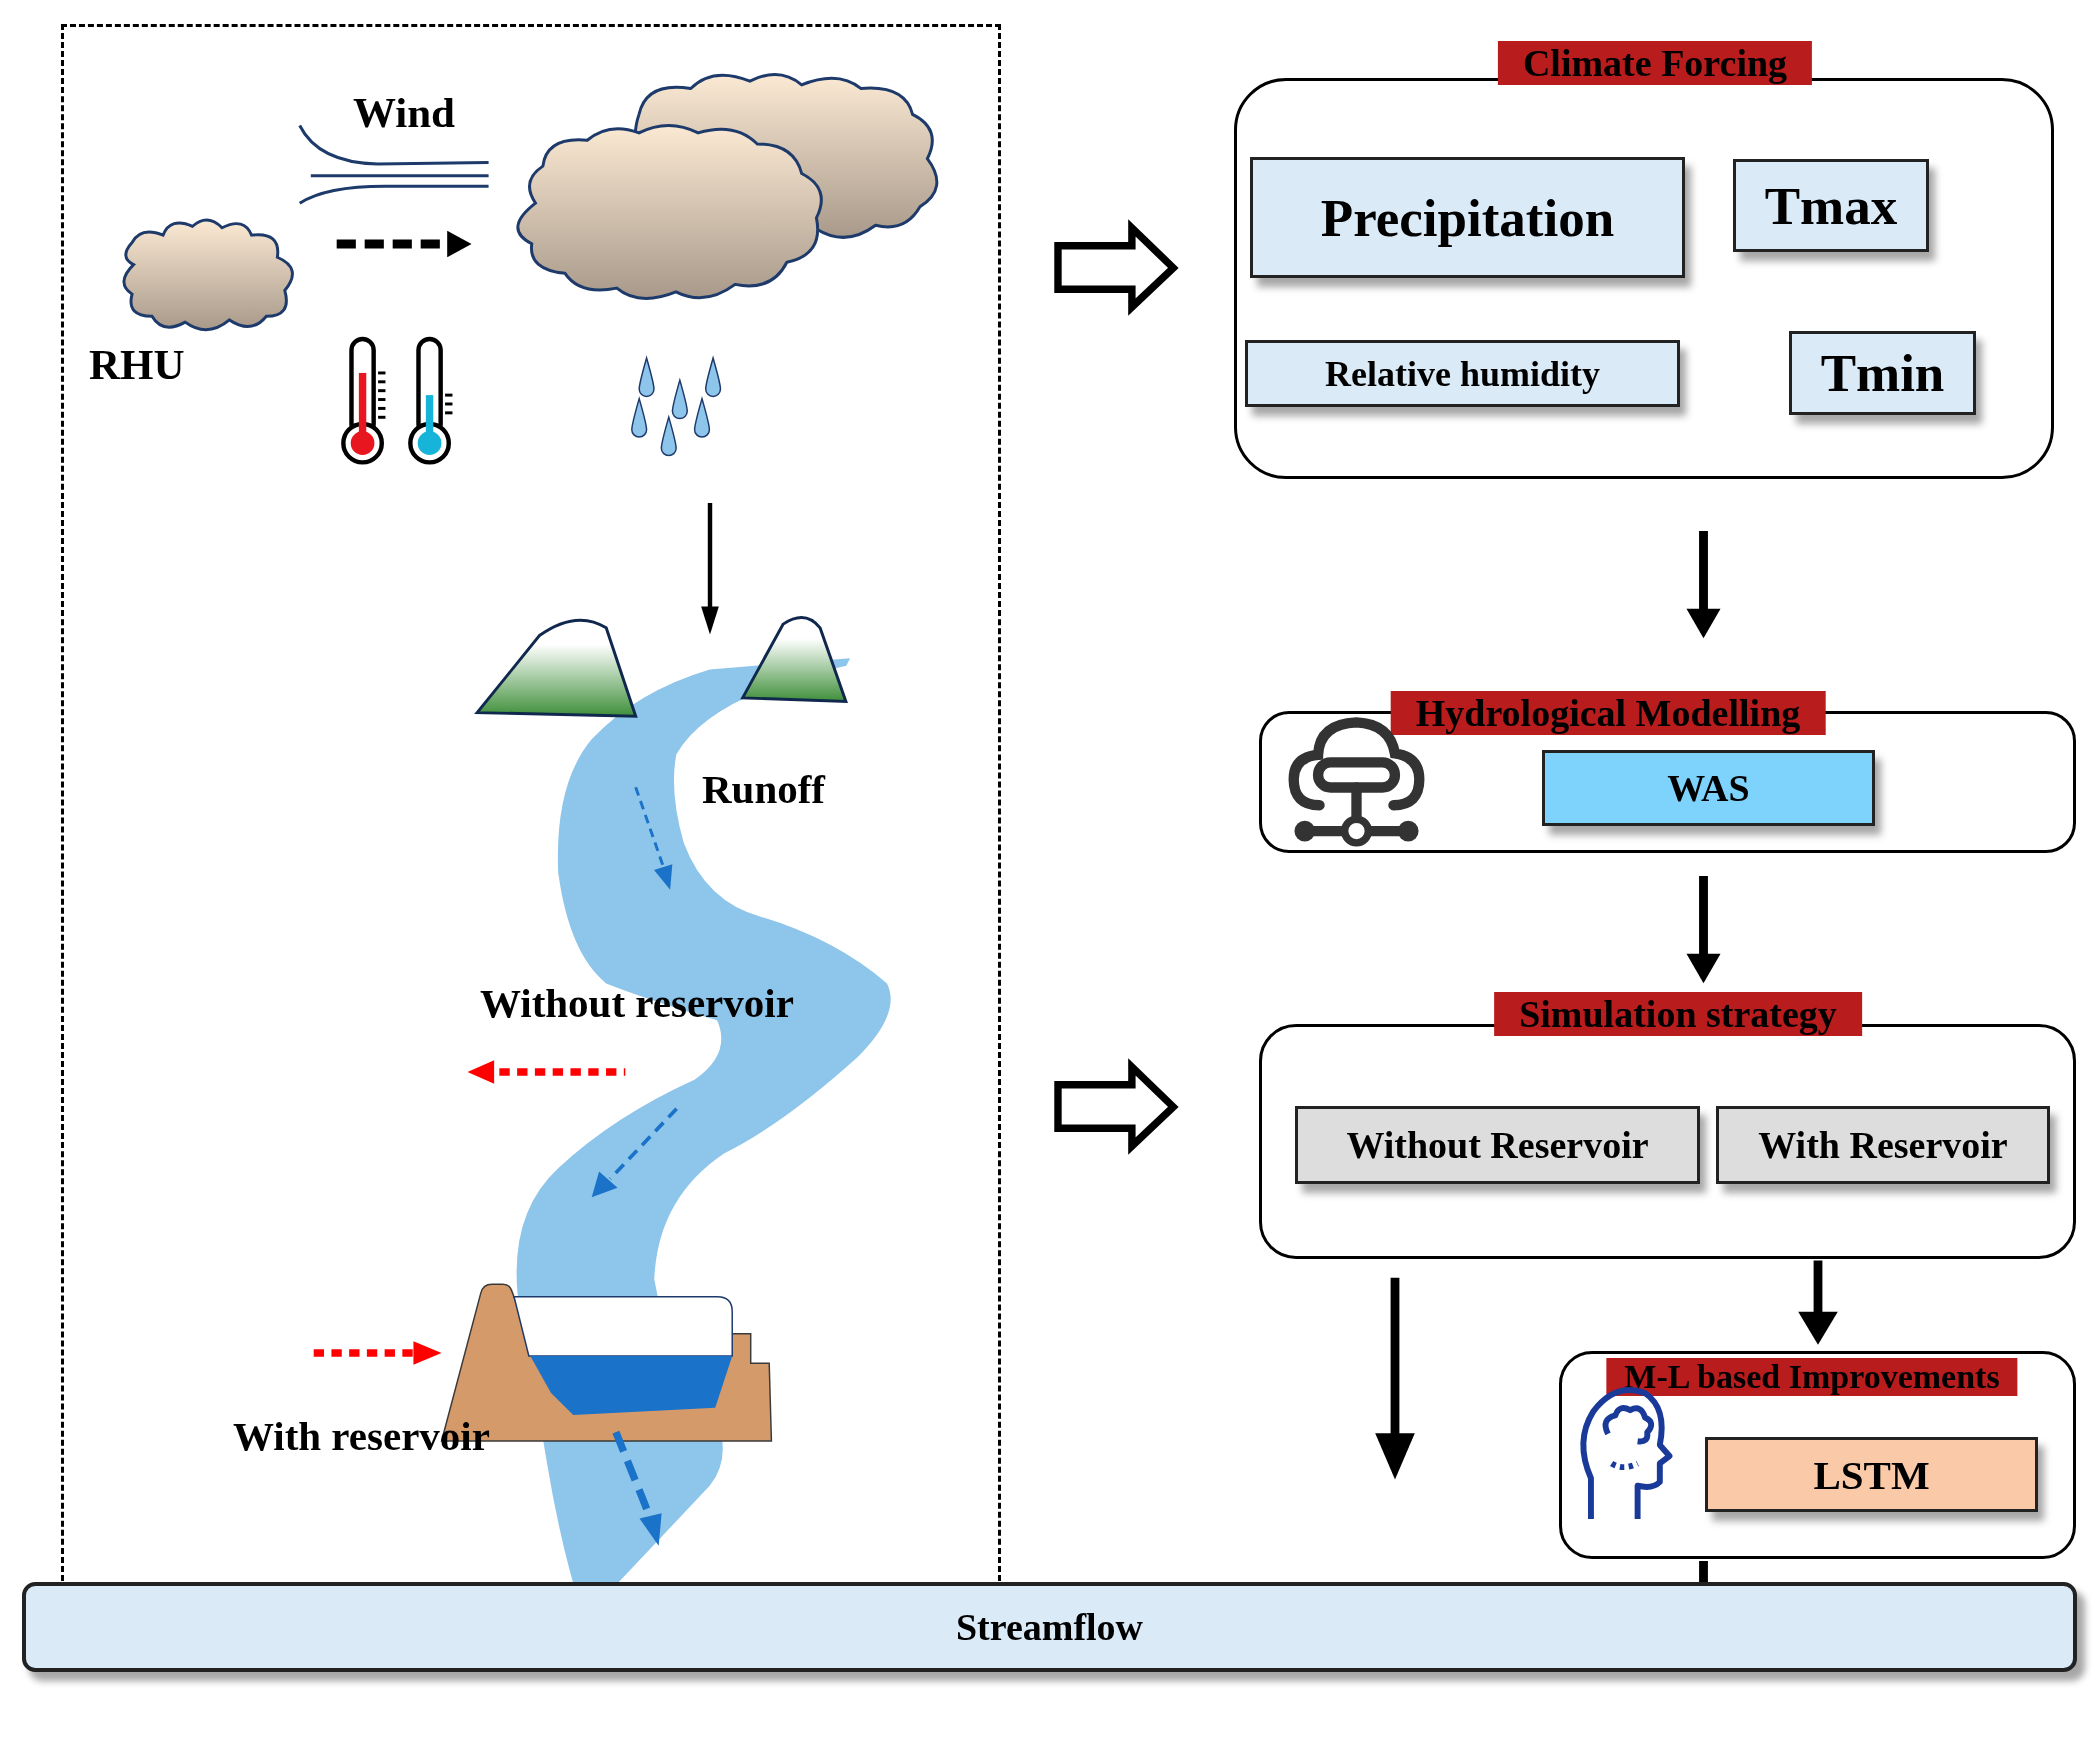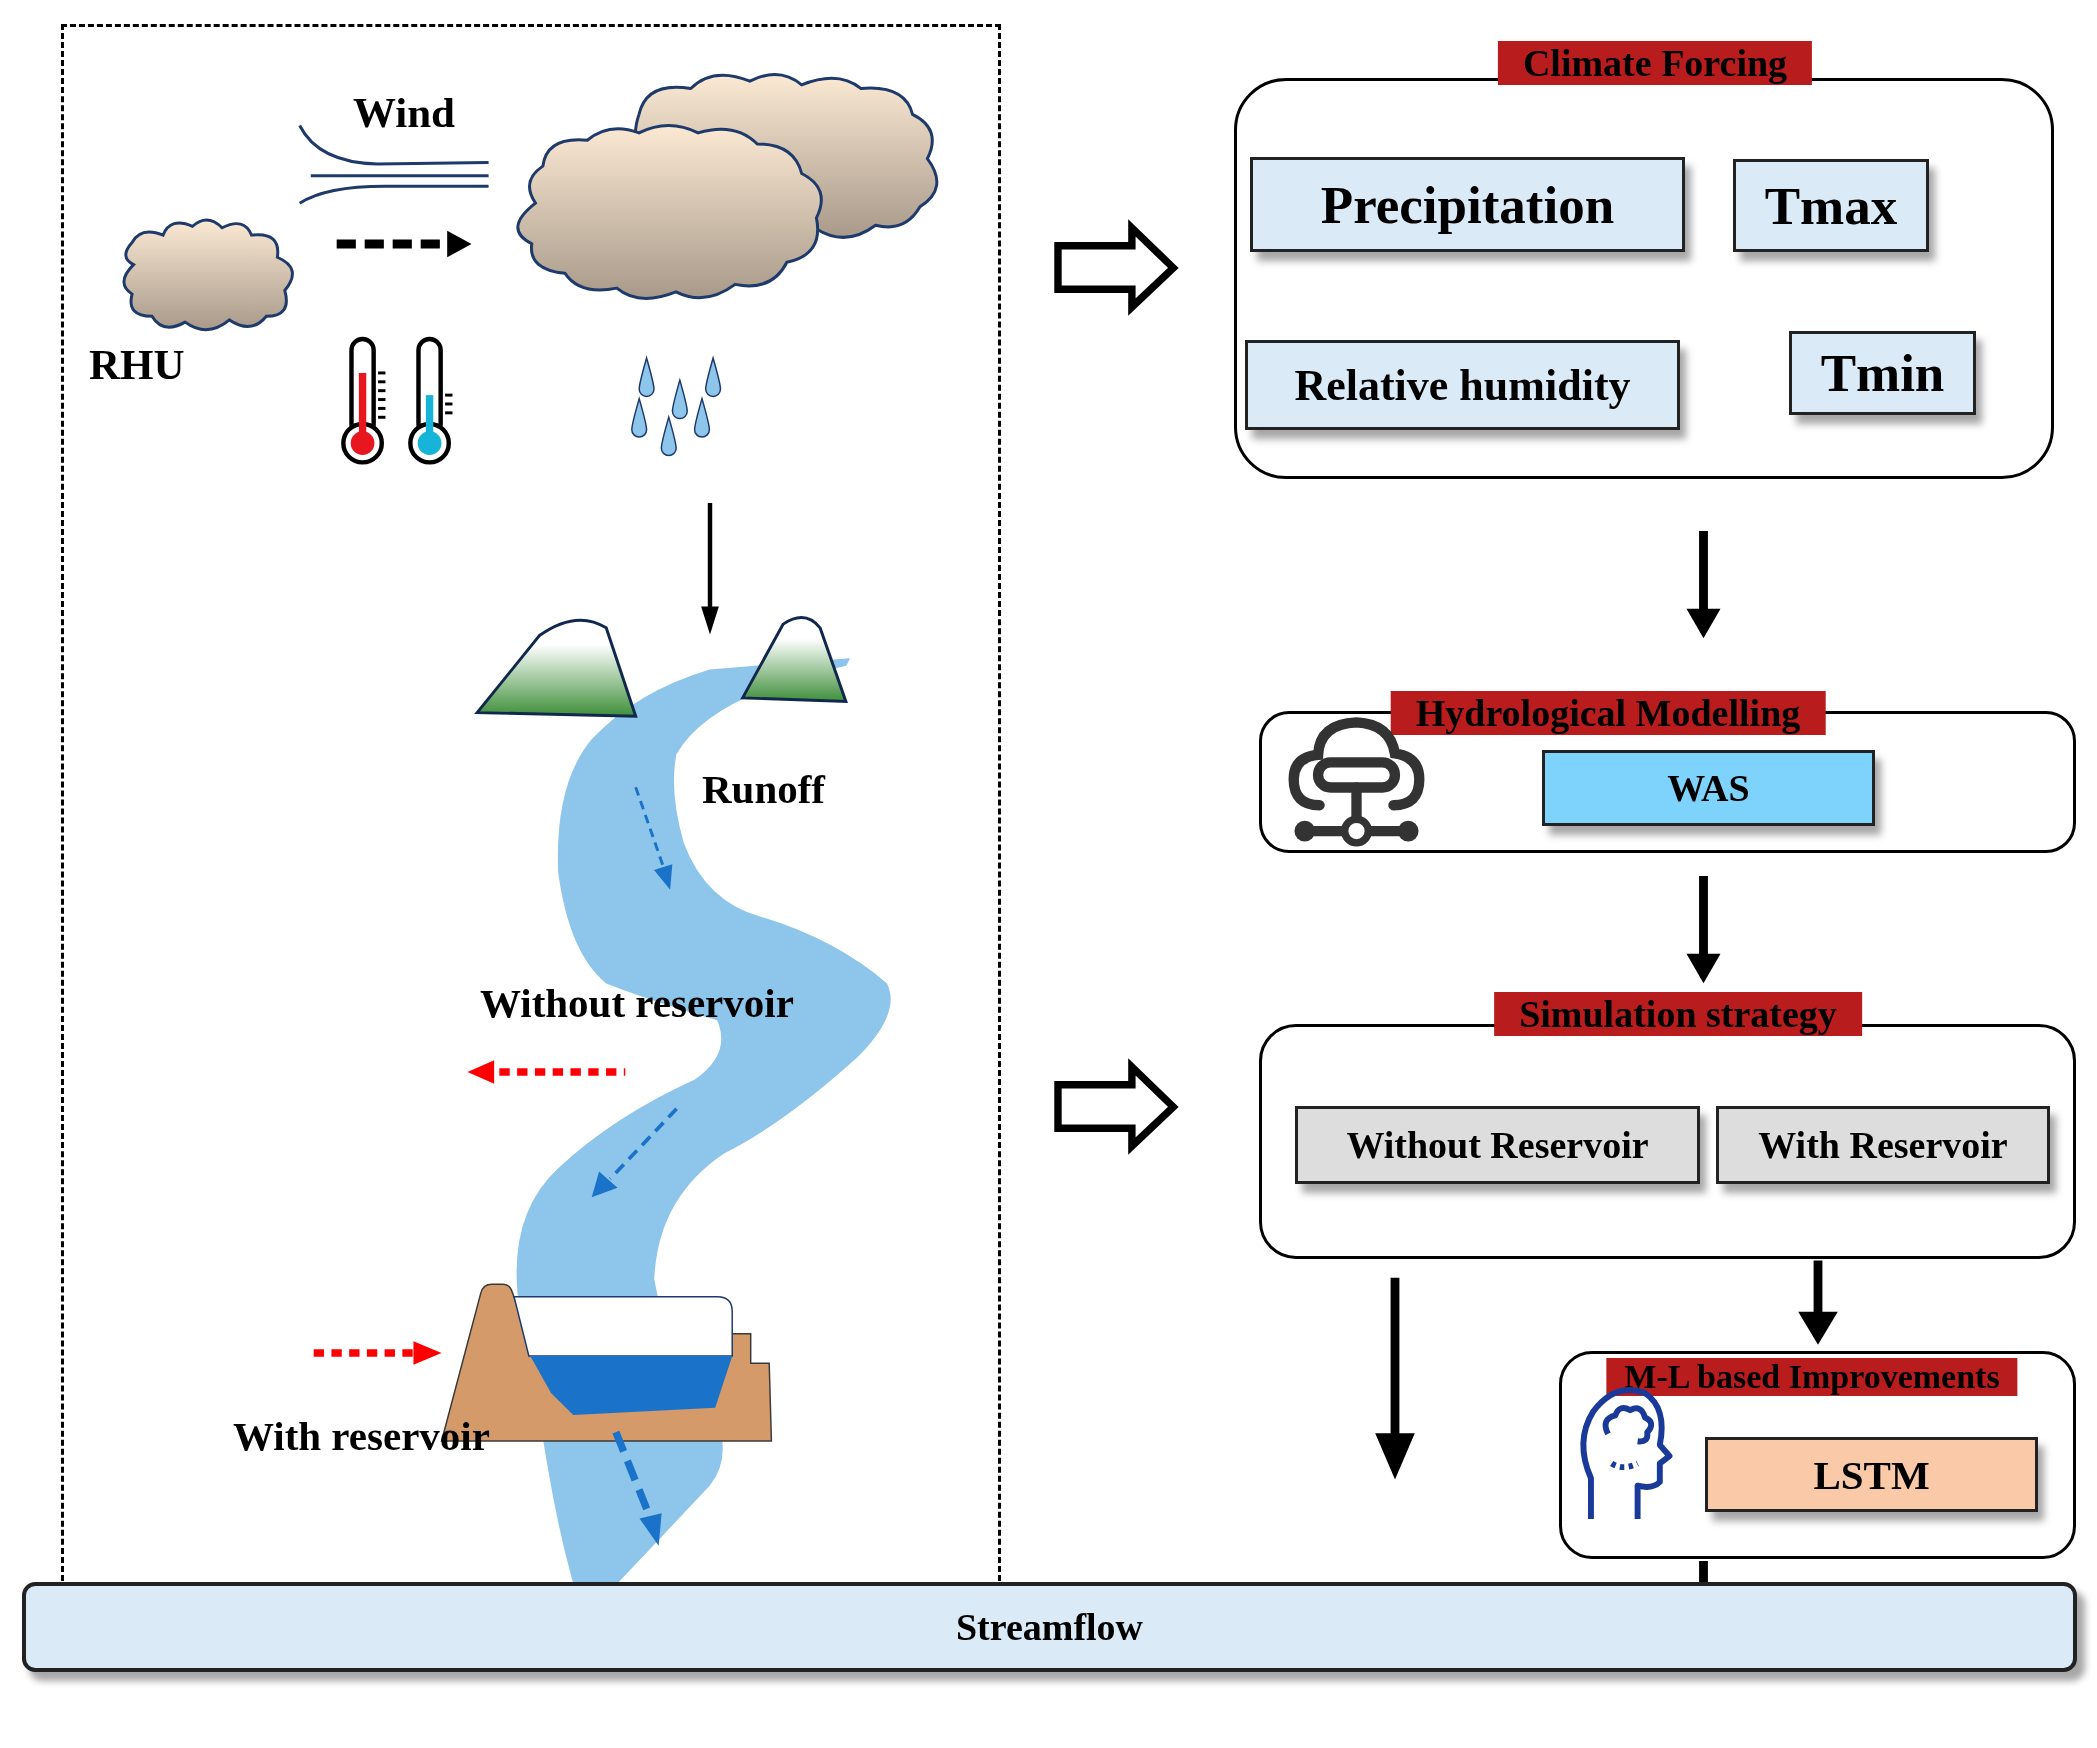--- a/index.html
+++ b/index.html
@@ -154,23 +154,23 @@
 
 <svg style="left:1055px;top:225px;" width="122" height="85" viewBox="0 0 165 115">
   <polygon points="4,28 104,28 104,4 160,58 104,111 104,87 4,87" fill="#fff" stroke="#000" stroke-width="10" stroke-linejoin="miter"></polygon>
 </svg>
 <svg style="left:1055px;top:1064px;" width="122" height="85" viewBox="0 0 165 115">
   <polygon points="4,28 104,28 104,4 160,58 104,111 104,87 4,87" fill="#fff" stroke="#000" stroke-width="10" stroke-linejoin="miter"></polygon>
 </svg>
 
 <div class="group" style="left:1234px;top:78px;width:820px;height:401px;"></div>
 <div class="gtitle" style="left:1655px;top:41px;font-size:38px;">Climate Forcing</div>
-<div class="box blue" style="left:1250px;top:157px;width:435px;height:95px;font-size:53px;">Precipitation</div>
+<div class="box blue" style="left:1250px;top:157px;width:435px;height:121px;font-size:53px;">Precipitation</div>
 <div class="box blue" style="left:1733px;top:159px;width:196px;height:93px;font-size:53px;">Tmax</div>
-<div class="box blue" style="left:1245px;top:340px;width:435px;height:90px;font-size:44px;">Relative humidity</div>
+<div class="box blue" style="left:1245px;top:340px;width:435px;height:67px;font-size:36px;">Relative humidity</div>
 <div class="box blue" style="left:1789px;top:331px;width:187px;height:84px;font-size:53px;">Tmin</div>
 
 <svg style="left:1685px;top:531px;" width="37" height="111" viewBox="0 0 50 150">
   <line x1="25" y1="0" x2="25" y2="110" stroke="#000" stroke-width="12"></line>
   <polygon points="2,105 48,105 25,145" fill="#000"></polygon>
 </svg>
 
 <div class="group" style="left:1259px;top:711px;width:817px;height:142px;border-radius:30px;"></div>
 <div class="gtitle" style="left:1608px;top:691px;font-size:38px;">Hydrological  Modelling</div>
 <svg style="left:1290px;top:709px;" width="133" height="137" viewBox="0 0 180 185">

